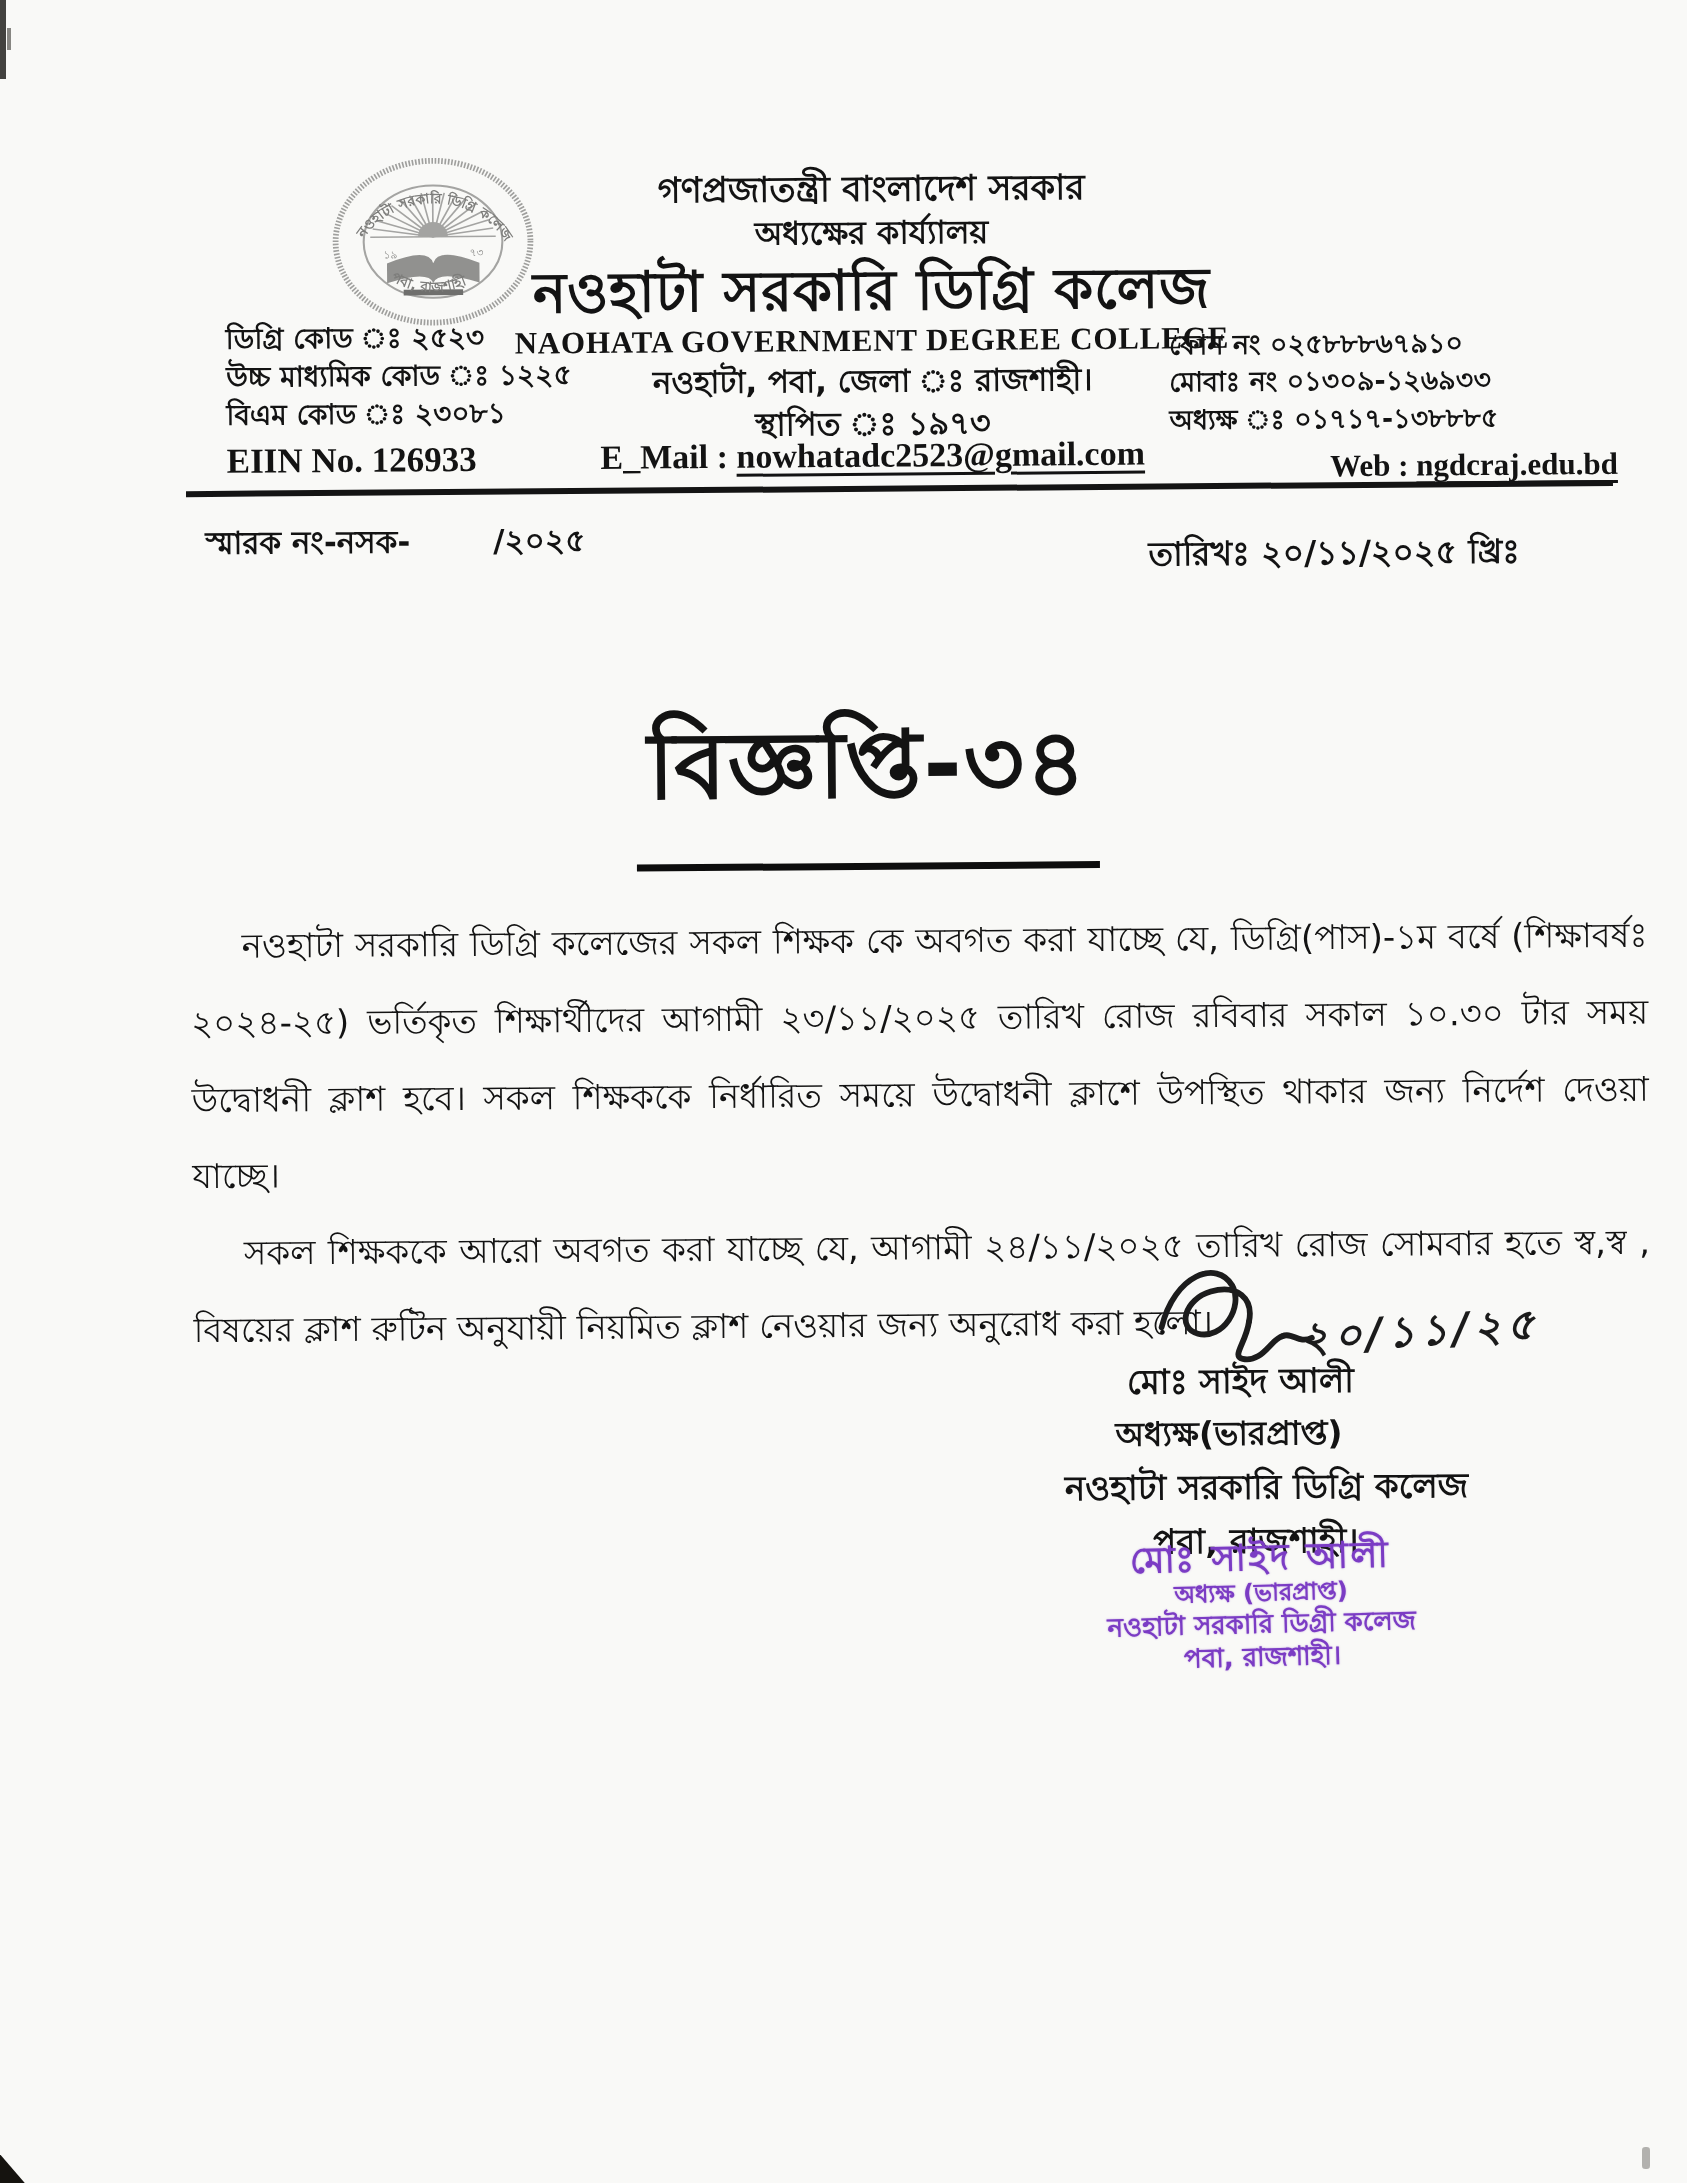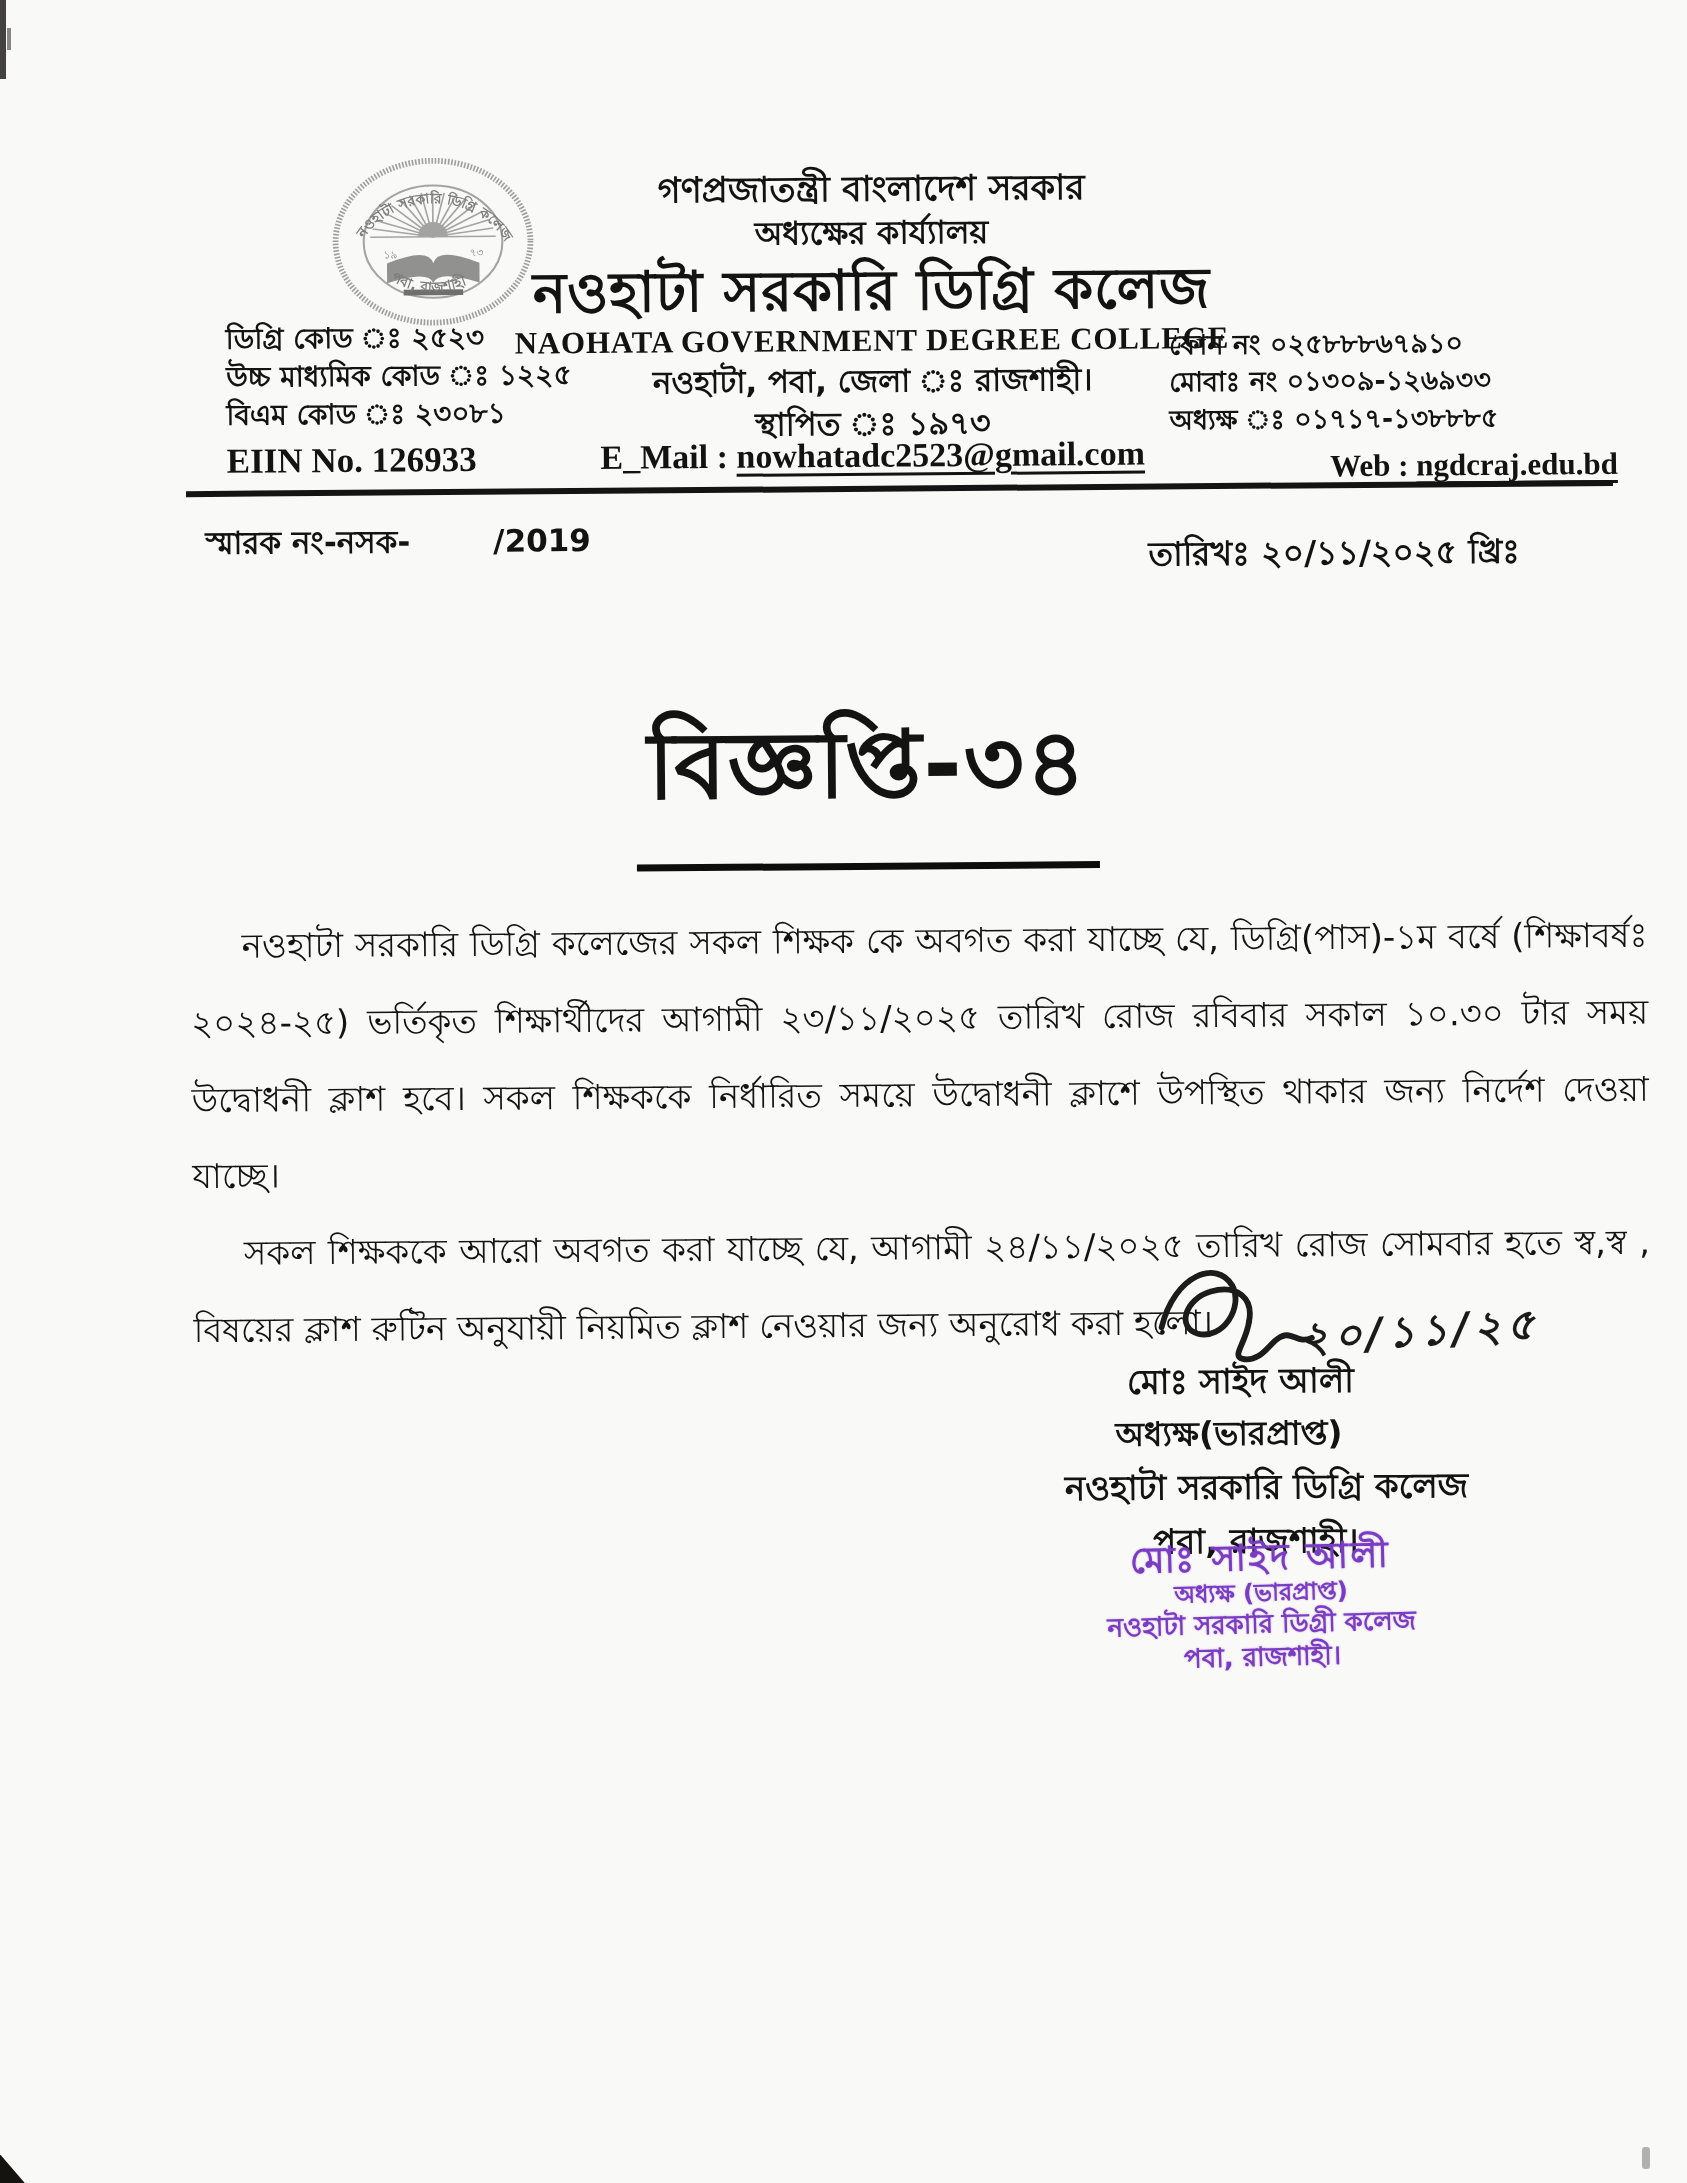--- a/index.html
+++ b/index.html
@@ -158,21 +158,21 @@
       <div>অধ্যক্ষ ঃ ০১৭১৭-১৩৮৮৮৫</div>
       <div class="web">
         <span>Web :</span>
         <span class="web-val">ngdcraj.edu.bd</span>
       </div>
     </div>
 
     <div class="abs rule"></div>
 
     <div class="abs bn memo">
-      <span>স্মারক নং-নসক-</span><span class="gap"></span><span>/2019</span>
+      <span>স্মারক নং-নসক-</span><span class="gap"></span><span>/২০২৫</span>
     </div>
     <div class="abs bn date-line">তারিখঃ ২০/১১/২০২৫ খ্রিঃ</div>
 
     <div class="abs title-wrap">
       <span class="bn title">বিজ্ঞপ্তি-৩৪</span>
     </div>
 
     <div class="abs bn body-text">
       <p>নওহাটা সরকারি ডিগ্রি কলেজের  সকল শিক্ষক কে অবগত করা যাচ্ছে যে, ডিগ্রি(পাস)-১ম বর্ষে (শিক্ষাবর্ষঃ ২০২৪-২৫) ভর্তিকৃত শিক্ষার্থীদের আগামী ২৩/১১/২০২৫ তারিখ রোজ রবিবার সকাল ১০.৩০ টার সময় উদ্বোধনী ক্লাশ হবে। সকল শিক্ষককে নির্ধারিত সময়ে উদ্বোধনী ক্লাশে উপস্থিত থাকার জন্য নির্দেশ দেওয়া যাচ্ছে।</p>
       <p>সকল শিক্ষককে আরো অবগত করা যাচ্ছে যে, আগামী ২৪/১১/২০২৫ তারিখ রোজ সোমবার হতে স্ব,স্ব , বিষয়ের ক্লাশ রুটিন অনুযায়ী নিয়মিত ক্লাশ নেওয়ার জন্য অনুরোধ করা হলো।</p>

